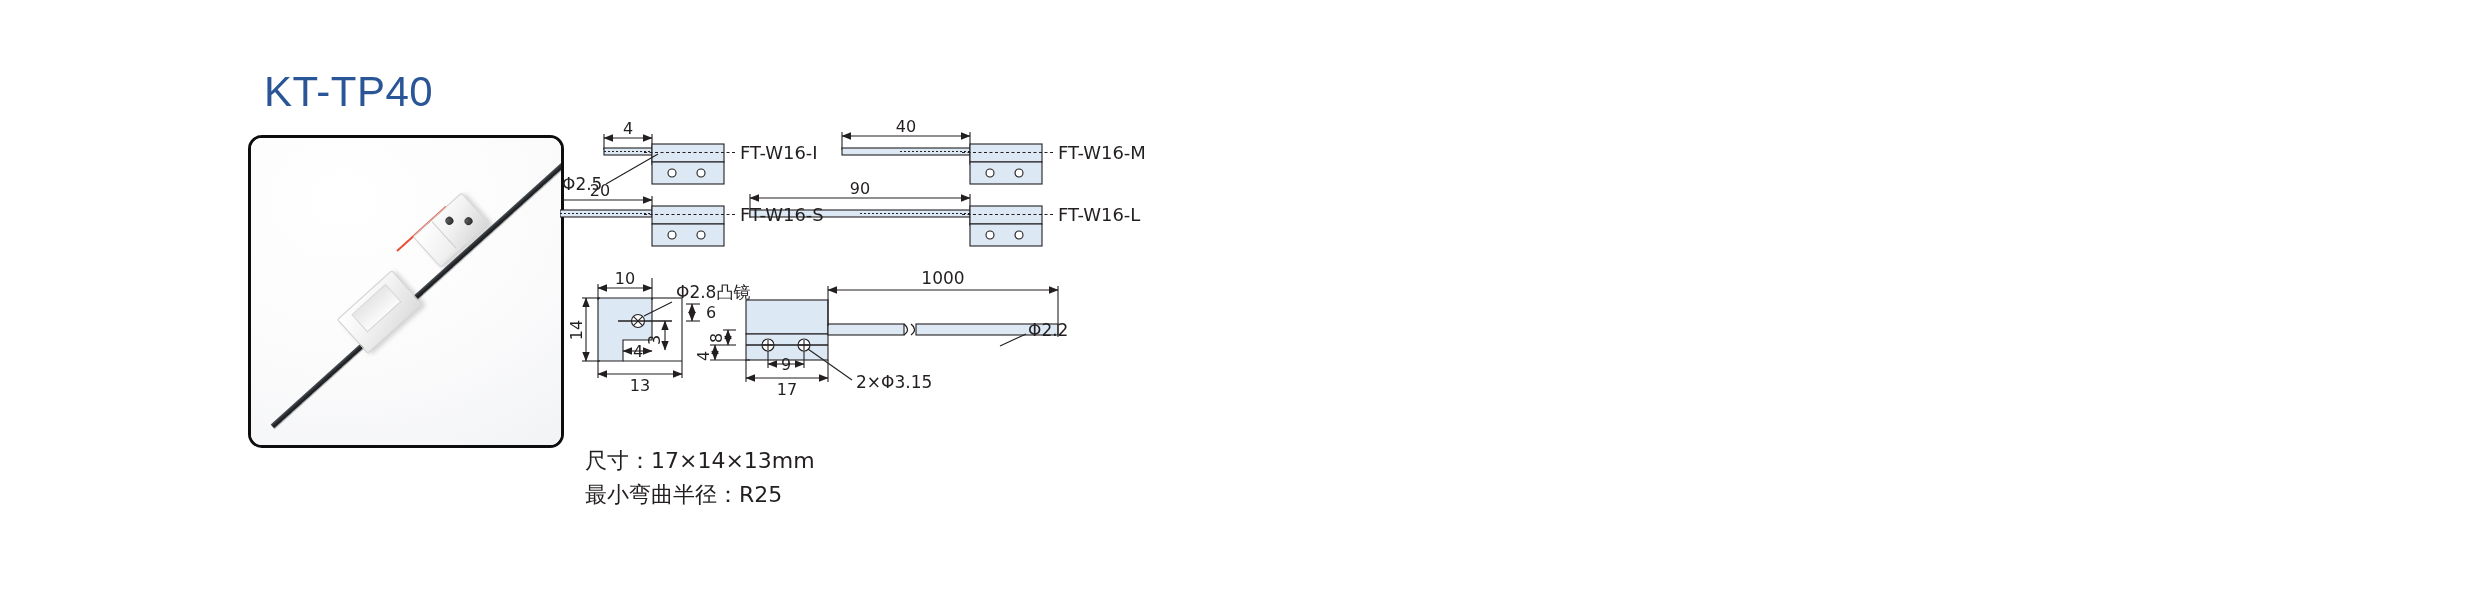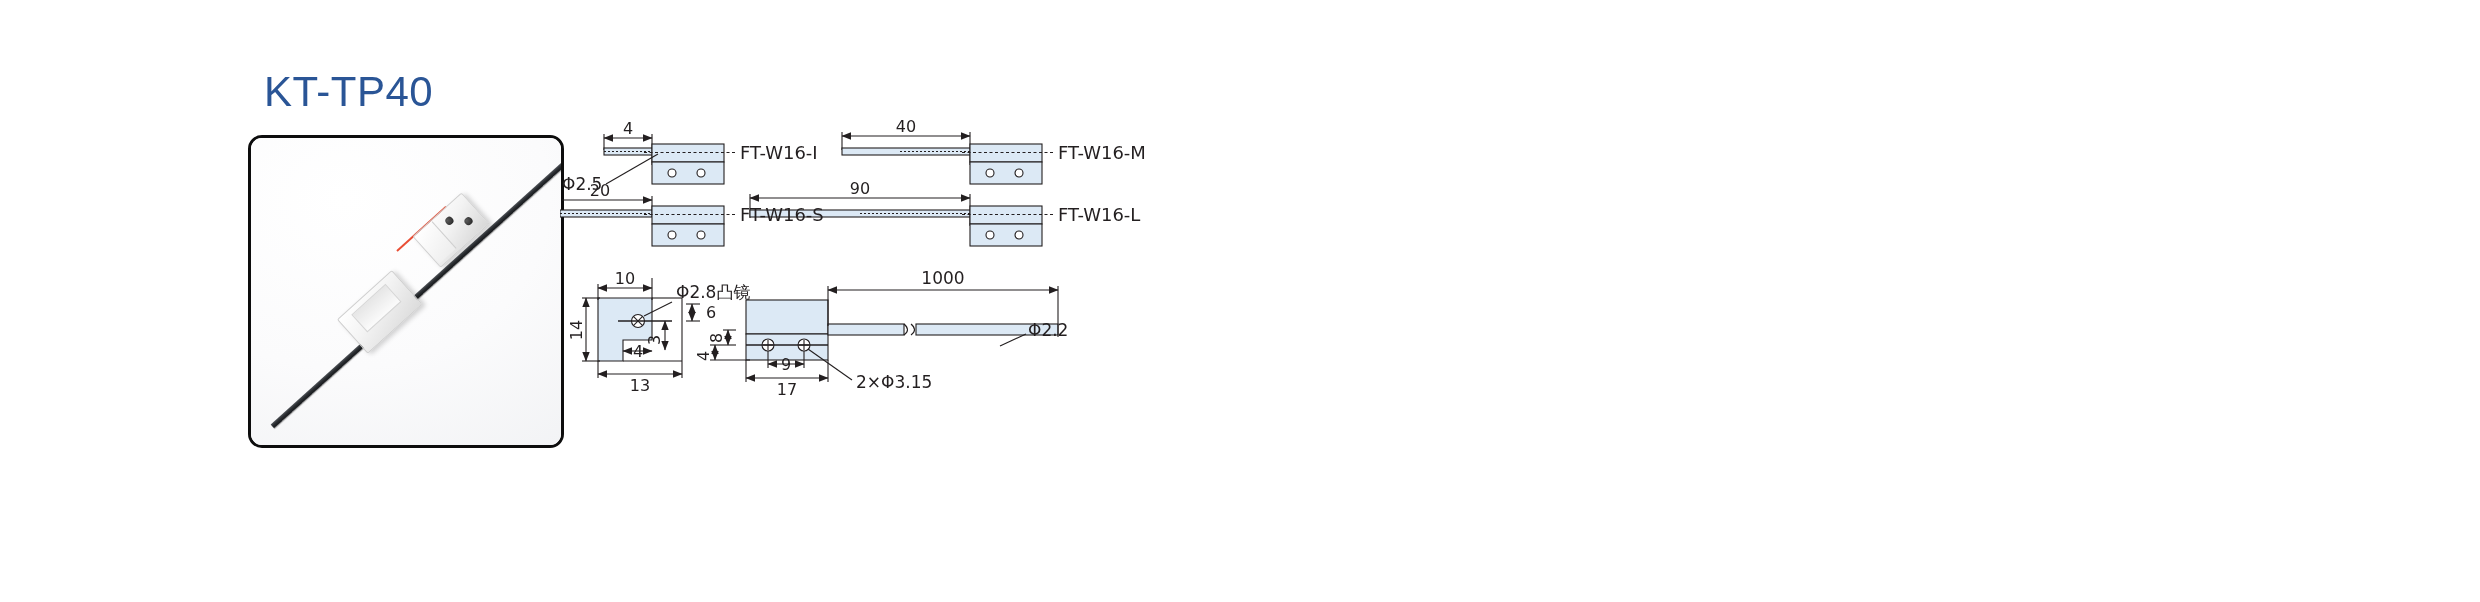--- a/index.html
+++ b/index.html
@@ -257,14 +257,18 @@
         <text x="226" y="252" font-size="16" text-anchor="middle">9</text>
         <text x="227" y="277" font-size="16" text-anchor="middle">17</text>
 
         <text x="296" y="270" font-size="17">2×Φ3.15</text>
         <text x="468" y="218" font-size="17">Φ2.2</text>
         <text x="383" y="166" font-size="17" text-anchor="middle">1000</text>
       </g>
     </svg>
   </div>
 
+  <div class="specs">
+    <div>尺寸：17×14×13mm</div>
+    <div>最小弯曲半径：R25</div>
+  </div>
 
 </div>
 
 </body></html>

